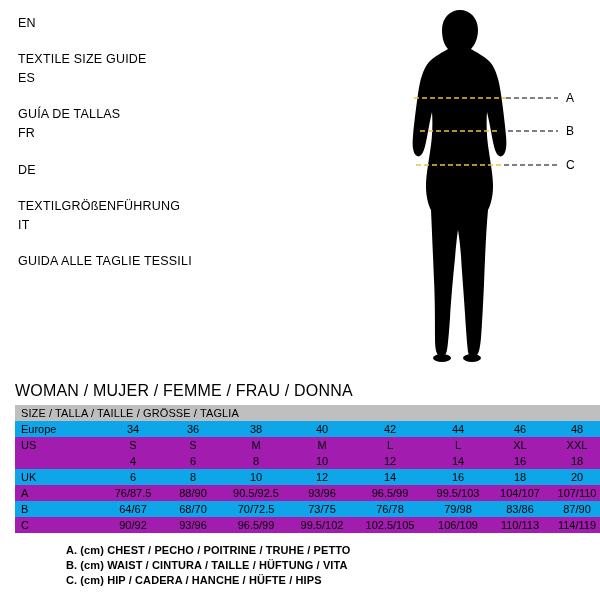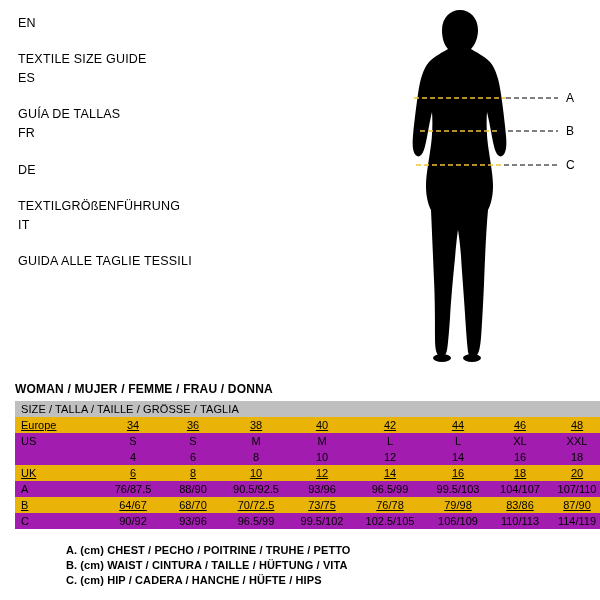--- a/index.html
+++ b/index.html
@@ -58,22 +58,22 @@
   }
 
   
   #table-area {
     position: absolute;
     left: 15px;
     top: 382px;
     width: 570px;
   }
   .section-title {
-    font-size: 12px;
-    font-weight: bold;
+    font-size: 16px;
+    font-weight: normal;
     letter-spacing: 0.2px;
     margin-bottom: 5px;
   }
   table {
     border-collapse: collapse;
     width: 570px;
     table-layout: fixed;
   }
   td, th {
     font-size: 11px;
@@ -85,22 +85,21 @@
     background: #bfbfbf;
     text-align: left;
     padding-left: 6px;
     font-size: 11px;
     letter-spacing: 0.1px;
   }
   tr.band td {
     background: #a21caf;
   }
   tr.plain td {
-    background: #eab308;
-    text-decoration: underline;
+    background: #0ea5e9;
   }
   td.rowlabel {
     text-align: left;
     padding-left: 6px;
     width: 88px;
   }
 
   
   #legend {
     position: absolute;

